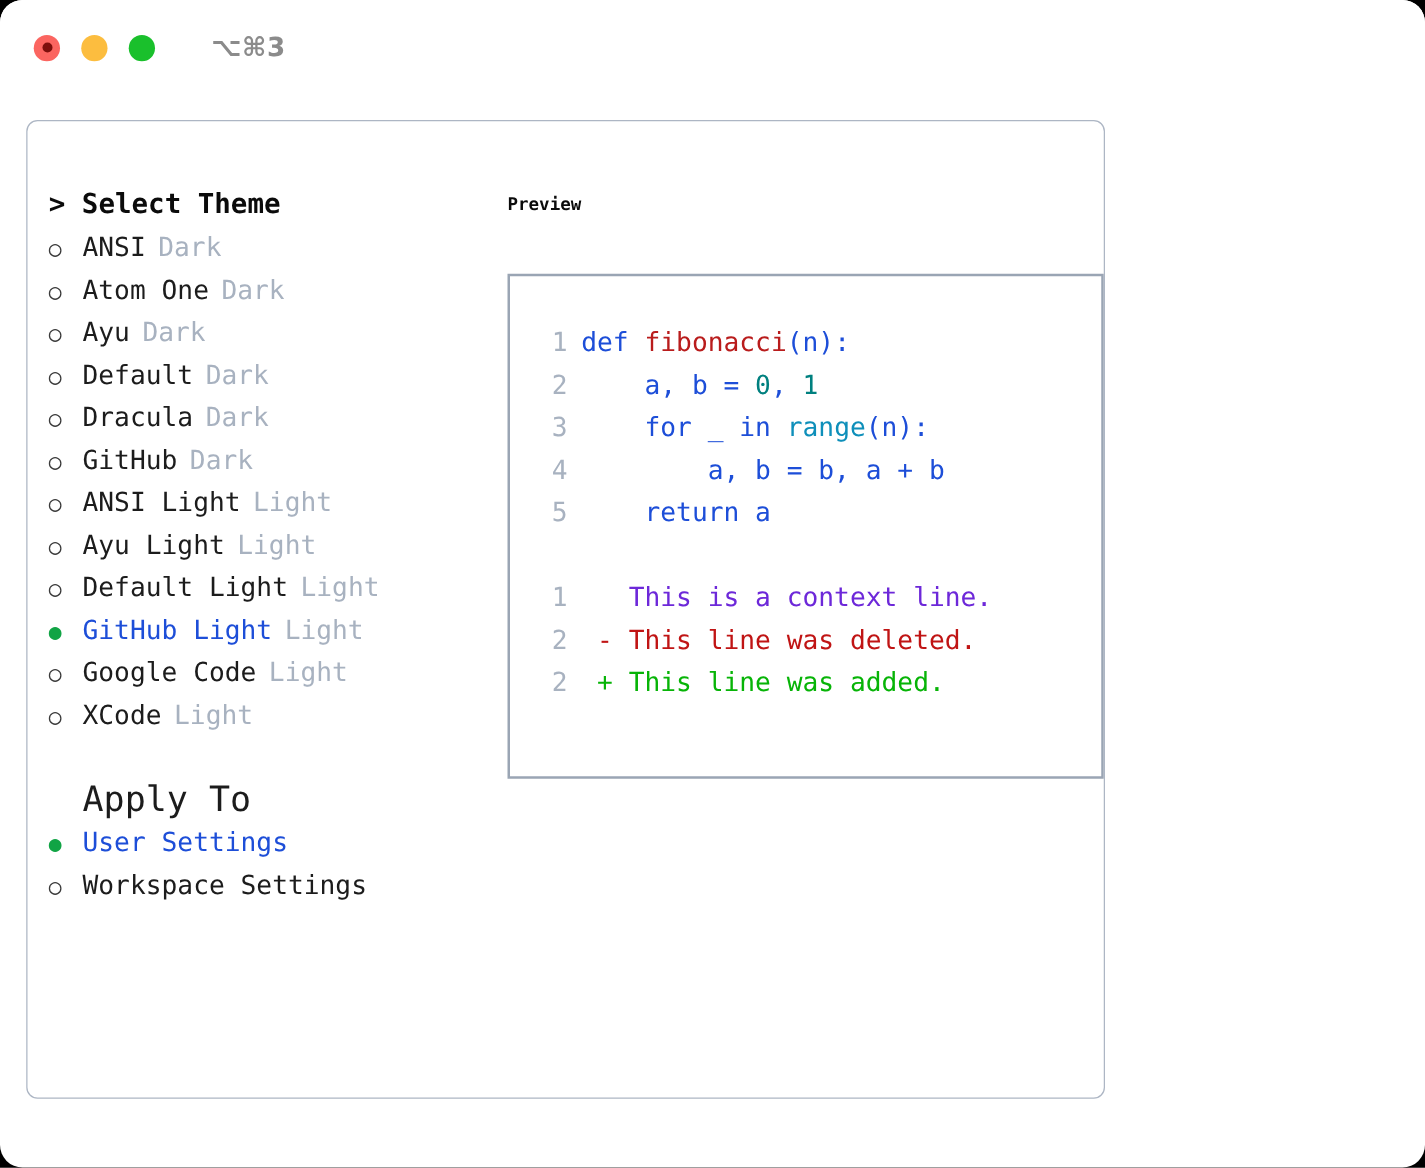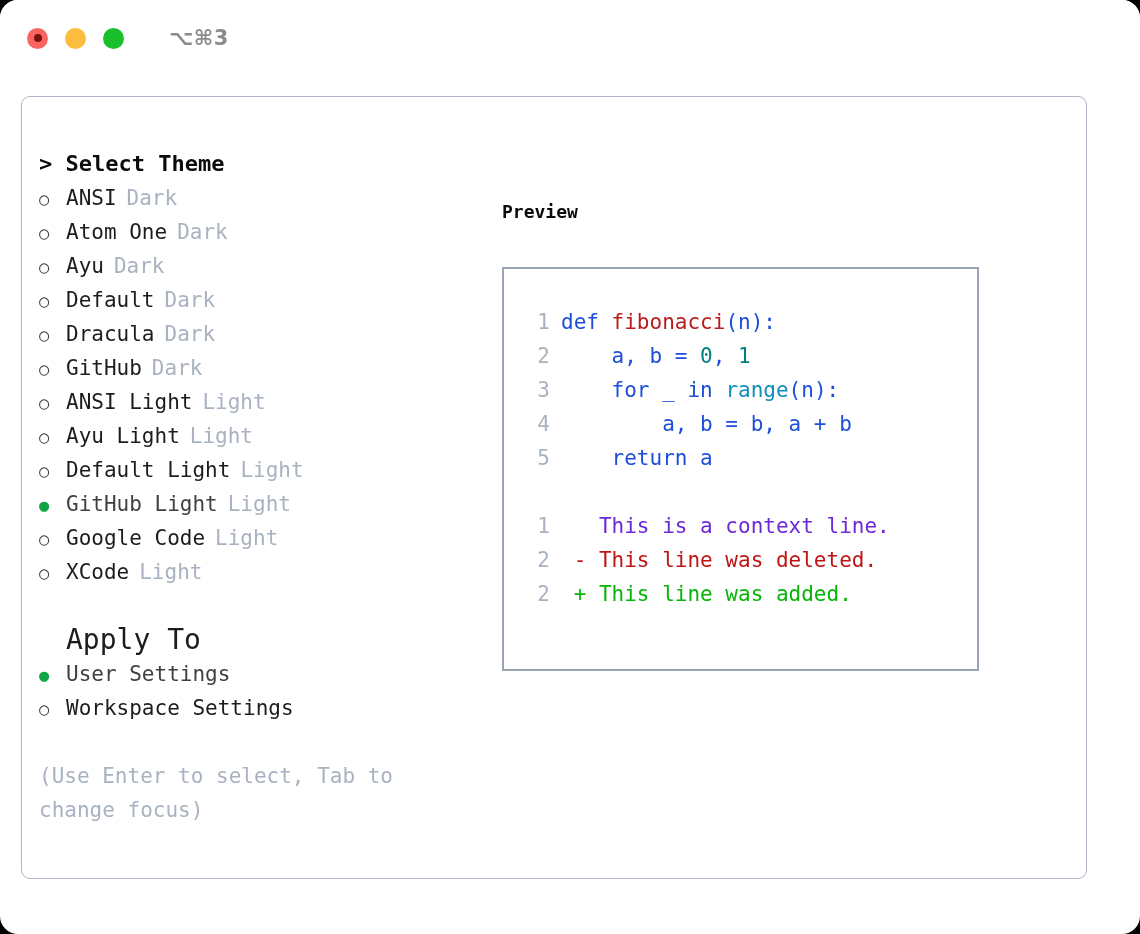--- a/index.html
+++ b/index.html
@@ -56,21 +56,21 @@
     font-weight: bold;
     color: #8b8b8b;
     letter-spacing: 0.5px;
     font-family: "DejaVu Sans", "Liberation Sans", sans-serif;
   }
 
   
   .panel {
     position: absolute;
     left: 21px; top: 96px;
-    width: 1066px; height: 783px;
+    width: 863px; height: 783px;
     border: 1.6px solid #adb6c4;
     border-radius: 9px;
     background: #ffffff;
   }
 
   .columns {
     display: flex;
     padding: 50px 0 0 0;
     height: 100%;
   }
@@ -96,21 +96,21 @@
   }
   .marker {
     width: 27px;
     flex: none;
     font-size: 17px;
     color: #3a3a3a;
     line-height: 34px;
   }
   .row.selected .marker { color: #11a445; }
   .label { color: #1c1c1c; }
-  .row.selected .label { color: #404040; }
+  .row.selected .label { color: #1d4ed8; }
   .variant { color: #a8b2c0; margin-left: 10px; }
 
   .spacer-row { height: 34px; }
 
   .apply-head {
     font-size: 28px;
     color: #1c1c1c;
     line-height: 34px;
     padding-left: 27px;
     white-space: pre;
@@ -119,26 +119,25 @@
   .hint {
     margin-top: 34px;
     font-size: 21px;
     color: #a8b2c0;
     line-height: 34px;
     max-width: 400px;
   }
 
   
   .preview-head {
-    font-size: 18px;
+    font-size: 14px;
     font-weight: bold;
     color: #0b0b0b;
     line-height: 34px;
     white-space: pre;
-    margin-top: 48px;
   }
   .preview-box {
     margin-top: 38px;
     width: 477px;
     height: 404px;
     border: 2px solid #9aa5b4;
     background: #ffffff;
     padding: 36px 0 0 17px;
   }
   .code-line {
@@ -200,21 +199,20 @@
           </div>
 
         <div class="spacer-row"></div>
 
         <div class="apply-head">Apply To</div>
         <div class="list" id="apply-list">
             <div class="row selected"><span class="marker">●</span><span class="label">User Settings</span></div>
             <div class="row"><span class="marker">○</span><span class="label">Workspace Settings</span></div>
           </div>
 
-        <div class="hint">(Use Enter to select, Tab to change focus)</div>
       </div>
 
       <div class="col-right">
         <div class="preview-head">Preview</div>
         <div class="preview-box">
           <div id="code-block">
               <div class="code-line"><span class="lineno">1</span><span class="codetext">def </span><span class="tok-fn">fibonacci</span><span class="codetext">(n):</span></div>
               <div class="code-line"><span class="lineno">2</span><span class="codetext">    a, b = </span><span class="tok-num">0</span><span class="codetext">, </span><span class="tok-num">1</span></div>
               <div class="code-line"><span class="lineno">3</span><span class="codetext">    for _ in </span><span class="tok-call">range</span><span class="codetext">(n):</span></div>
               <div class="code-line"><span class="lineno">4</span><span class="codetext">        a, b = b, a + b</span></div>

